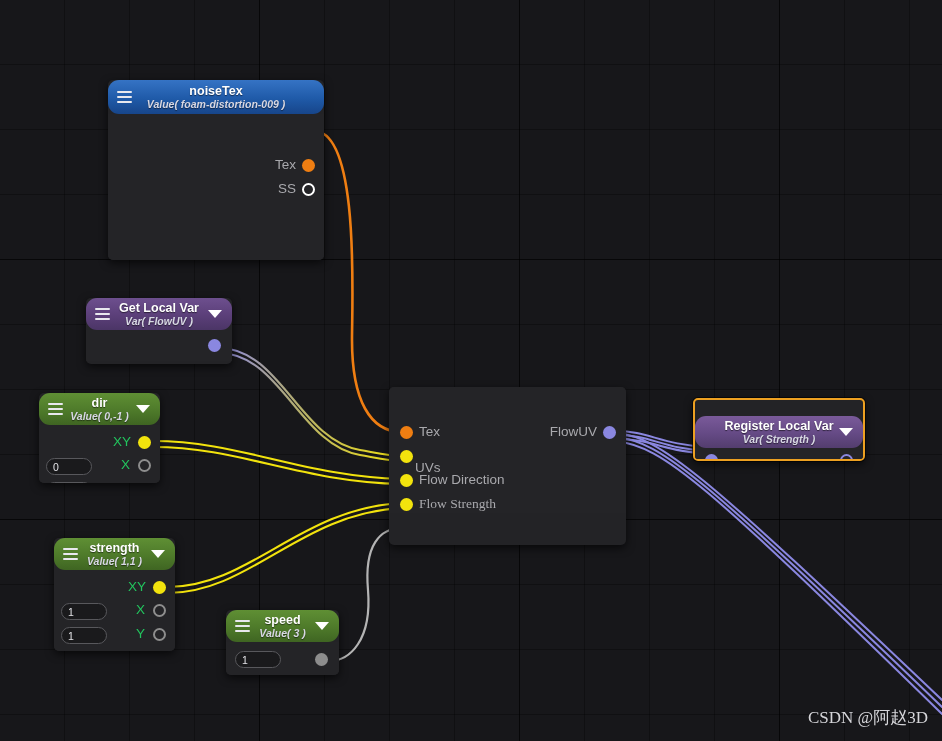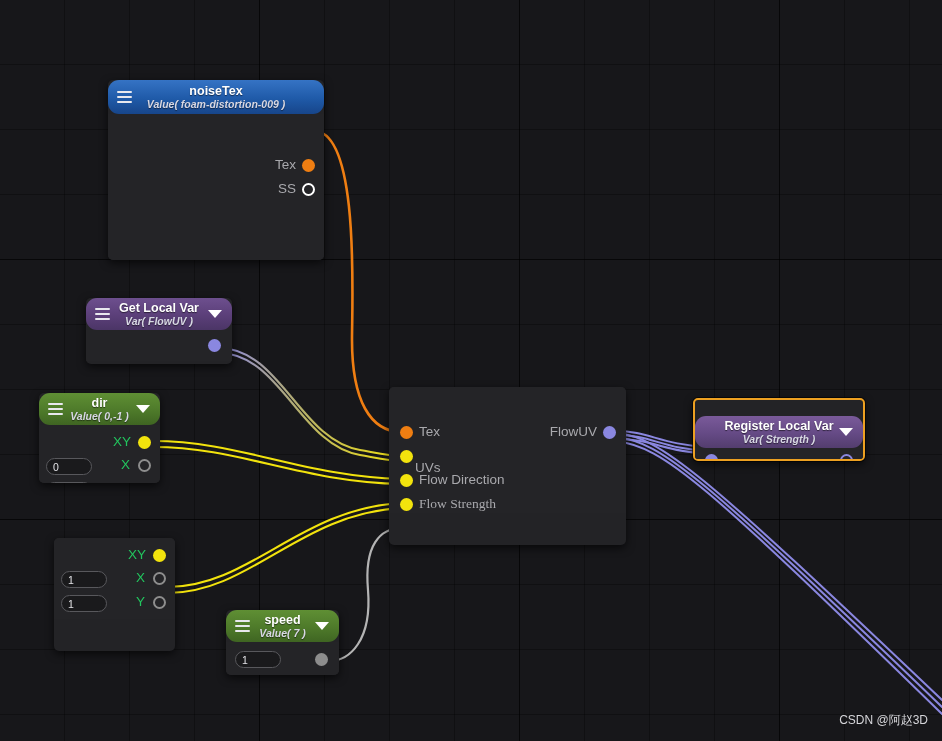--- a/index.html
+++ b/index.html
@@ -209,22 +209,22 @@
     padding: 2px 5px 3px 5px;
     line-height: 13px;
   }
 
   
   #watermark {
     position: absolute;
     right: 14px;
     bottom: 12px;
     color: #d5d5d9;
-    font-size: 12px;
-    font-family: Liberation Sans, sans-serif;
+    font-size: 17px;
+    font-family: Liberation Serif, serif;
     white-space: nowrap;
   }
 </style>
 </head>
 <body>
 
 <div id="canvas">
 
   <svg id="wires" width="942" height="741" viewBox="0 0 942 741">
     <defs>
@@ -324,20 +324,30 @@
       <span class="port-label light" style="right:30px; top:32px;">X</span>
       <span class="port p-empty-gray" style="right:9px; top:34px;"></span>
 
       <input class="field" style="left: 7px; top: 57px;" value="-1">
       <span class="port-label light" style="right:30px; top:56px;">Y</span>
       <span class="port p-empty-gray" style="right:9px; top:58px;"></span>
     </div>
   </div>
 
   <div class="node" style="left:54px; top:538px; width:121px; height:113px;">
+    <div class="node-header hdr-green">
+      <span class="burger">
+          <i></i>
+          <i></i>
+          <i></i>
+        </span>
+      <span class="node-title">strength</span>
+      <span class="node-sub">Value( 1,1 )</span>
+      <span class="caret"></span>
+    </div>
     <div class="node-body" style="height:81px;">
       <span class="port-label light" style="right:29px; top:9px;">XY</span>
       <span class="port p-yellow" style="right:9px; top:11px;"></span>
 
       <input class="field" style="left: 7px; top: 33px;" value="1">
       <span class="port-label light" style="right:30px; top:32px;">X</span>
       <span class="port p-empty-gray" style="right:9px; top:34px;"></span>
 
       <input class="field" style="left: 7px; top: 57px;" value="1">
       <span class="port-label light" style="right:30px; top:56px;">Y</span>
@@ -346,21 +356,21 @@
   </div>
 
   <div class="node" style="left:226px; top:610px; width:113px; height:65px;">
     <div class="node-header hdr-green">
       <span class="burger">
           <i></i>
           <i></i>
           <i></i>
         </span>
       <span class="node-title">speed</span>
-      <span class="node-sub">Value( 7 )</span>
+      <span class="node-sub">Value( 3 )</span>
       <span class="caret"></span>
     </div>
     <div class="node-body" style="height:33px;">
       <input class="field" style="left: 9px; top: 9px;" value="1">
       <span class="port p-gray" style="right:11px; top:11px;"></span>
     </div>
   </div>
 
   <div class="node" style="left:389px; top:387px; width:237px; height:158px;">
     <div class="node-body" style="height:126px;">

